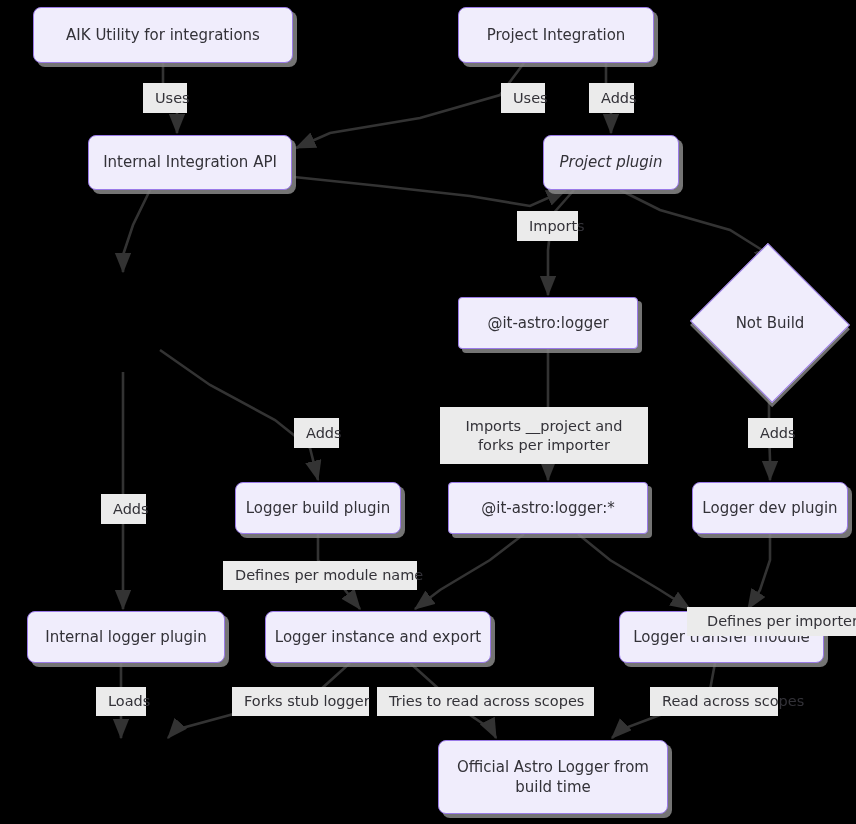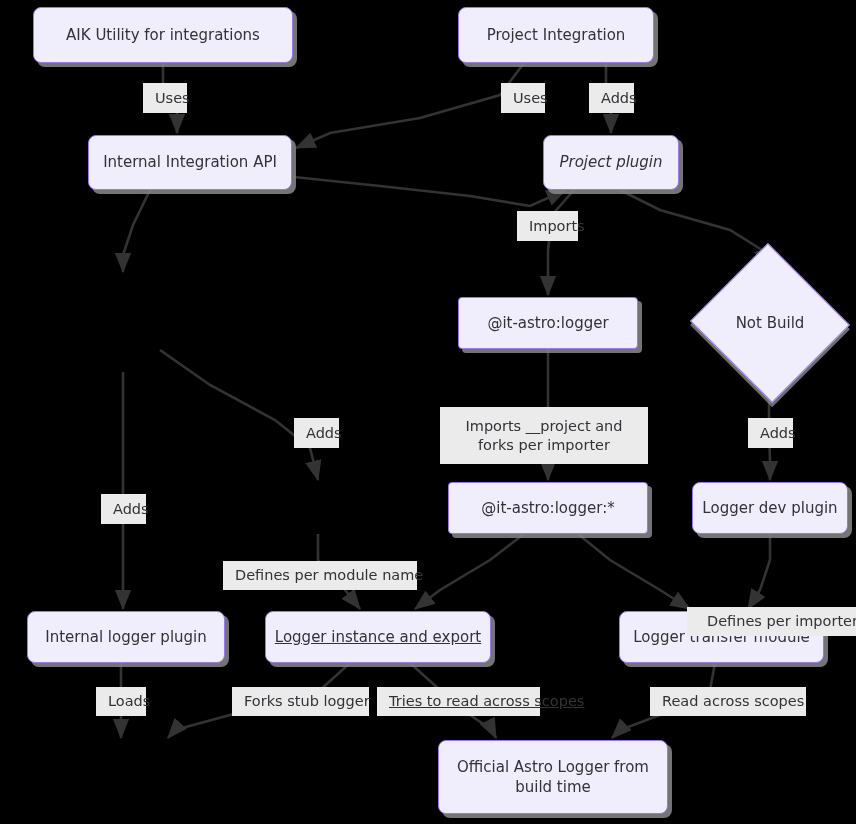--- a/index.html
+++ b/index.html
@@ -124,26 +124,27 @@
 
   <div class="diamond" style="left:712px;top:268px;width:116px;height:110px;">
     <div class="dshape"></div>
     <div class="dlabel">Not Build</div>
   </div>
 
   <div class="node square" style="left:458px;top:297px;width:180px;height:52px;">@it-astro:logger</div>
 
   <div class="node square" style="left:448px;top:482px;width:200px;height:52px;">@it-astro:logger:*</div>
 
+  <div class="node" style="left:235px;top:482px;width:166px;height:52px;">Logger build plugin</div>
 
   <div class="node" style="left:692px;top:482px;width:156px;height:52px;">Logger dev plugin</div>
 
   <div class="node" style="left:27px;top:611px;width:198px;height:52px;">Internal logger plugin</div>
 
-  <div class="node" style="left:265px;top:611px;width:226px;height:52px;text-decoration:underline;">Logger instance and export</div>
+  <div class="node" style="left:265px;top:611px;width:226px;height:52px;">Logger instance and export</div>
 
   <div class="node" style="left:619px;top:611px;width:205px;height:52px;">Logger transfer module</div>
 
 
   <div class="node" style="left:438px;top:740px;width:230px;height:74px;white-space:pre-line;">Official Astro Logger from
 build time</div>
 
   <div class="elabel" style="left:143px;top:83px;width:44px;height:30px;line-height:26px;">Uses</div>
 
   <div class="elabel" style="left:501px;top:83px;width:44px;height:30px;line-height:26px;">Uses</div>
@@ -162,17 +163,17 @@
   <div class="elabel" style="left:748px;top:418px;width:45px;height:30px;line-height:26px;">Adds</div>
 
   <div class="elabel" style="left:223px;top:561px;width:194px;height:29px;line-height:25px;">Defines per module name</div>
 
   <div class="elabel" style="left:687px;top:561px;width:191px;height:29px;line-height:25px;margin-top:46px;">Defines per importer</div>
 
   <div class="elabel" style="left:96px;top:687px;width:50px;height:29px;line-height:25px;">Loads</div>
 
   <div class="elabel" style="left:232px;top:687px;width:137px;height:29px;line-height:25px;">Forks stub logger</div>
 
-  <div class="elabel" style="left:377px;top:687px;width:163px;height:29px;line-height:25px;text-decoration:underline;">Tries to read across scopes</div>
+  <div class="elabel" style="left:377px;top:687px;width:217px;height:29px;line-height:25px;">Tries to read across scopes</div>
 
-  <div class="elabel" style="left:650px;top:687px;width:156px;height:29px;line-height:25px;text-align:right;">Read across scopes</div>
+  <div class="elabel" style="left:650px;top:687px;width:128px;height:29px;line-height:25px;text-align:right;">Read across scopes</div>
 
 </div>
 
 </body></html>

